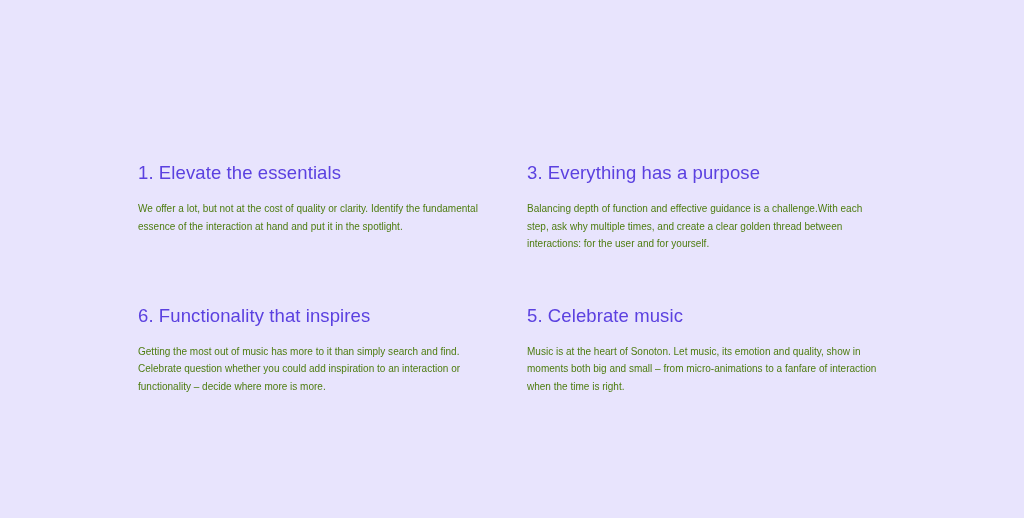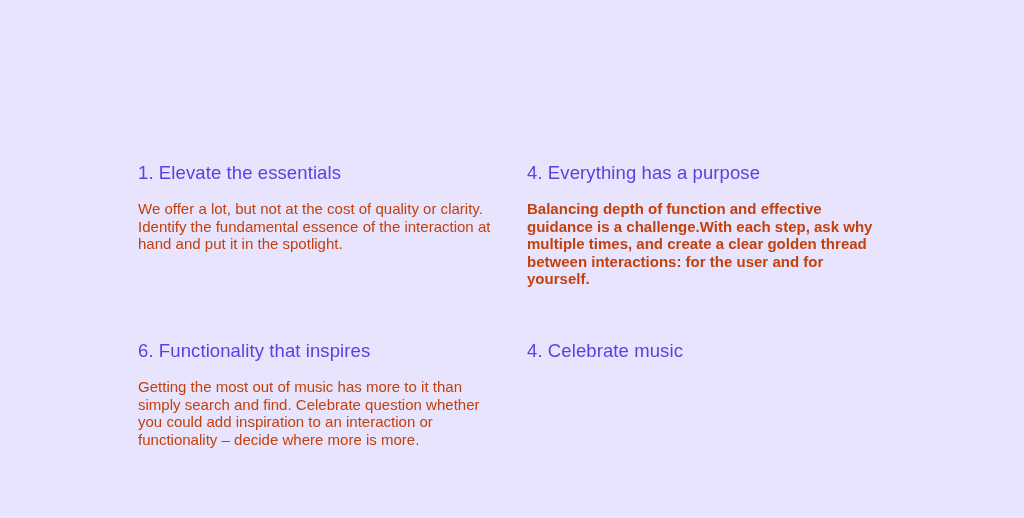--- a/index.html
+++ b/index.html
@@ -44,55 +44,55 @@
     line-height: 24px;
     color: #5b41e0;
     letter-spacing: 0.1px;
     white-space: nowrap;
   }
   .principle-body {
     margin: 0;
     padding: 0;
     margin-top: 15px;
     font-family: "Liberation Sans", sans-serif;
-    font-size: 15px;
+    font-size: 10px;
     font-weight: 400;
     line-height: 17.6px;
-    color: #c2410c;
+    color: #4d7c0f;
     letter-spacing: 0.01px;
   }
   .col-left .principle-body {
     max-width: 356px;
   }
   .col-right .principle-body {
     max-width: 359px;
-    font-weight: bold;
   }
 </style>
 </head>
 <body>
 
 <div class="canvas">
 
   <div class="principles-grid">
 
     <div class="principle-block col-left">
       <h2 class="principle-heading">1. Elevate the essentials</h2>
       <p class="principle-body">We offer a lot, but not at the cost of quality or clarity. Identify the fundamental essence of the interaction at hand and put it in the spotlight.</p>
     </div>
 
     <div class="principle-block col-right">
-      <h2 class="principle-heading">4. Everything has a purpose</h2>
+      <h2 class="principle-heading">3. Everything has a purpose</h2>
       <p class="principle-body">Balancing depth of function and effective guidance is a challenge.With each step, ask why multiple times, and create a clear golden thread between interactions: for the user and for yourself.</p>
     </div>
 
     <div class="principle-block col-left">
       <h2 class="principle-heading">6. Functionality that inspires</h2>
       <p class="principle-body">Getting the most out of music has more to it than simply search and find. Celebrate question whether you could add inspiration to an interaction or functionality – decide where more is more.</p>
     </div>
 
     <div class="principle-block col-right">
-      <h2 class="principle-heading">4. Celebrate music</h2>
+      <h2 class="principle-heading">5. Celebrate music</h2>
+      <p class="principle-body">Music is at the heart of Sonoton. Let music, its emotion and quality, show in moments both big and small – from micro-animations to a fanfare of interaction when the time is right.</p>
     </div>
 
   </div>
 
 </div>
 
 </body></html>

